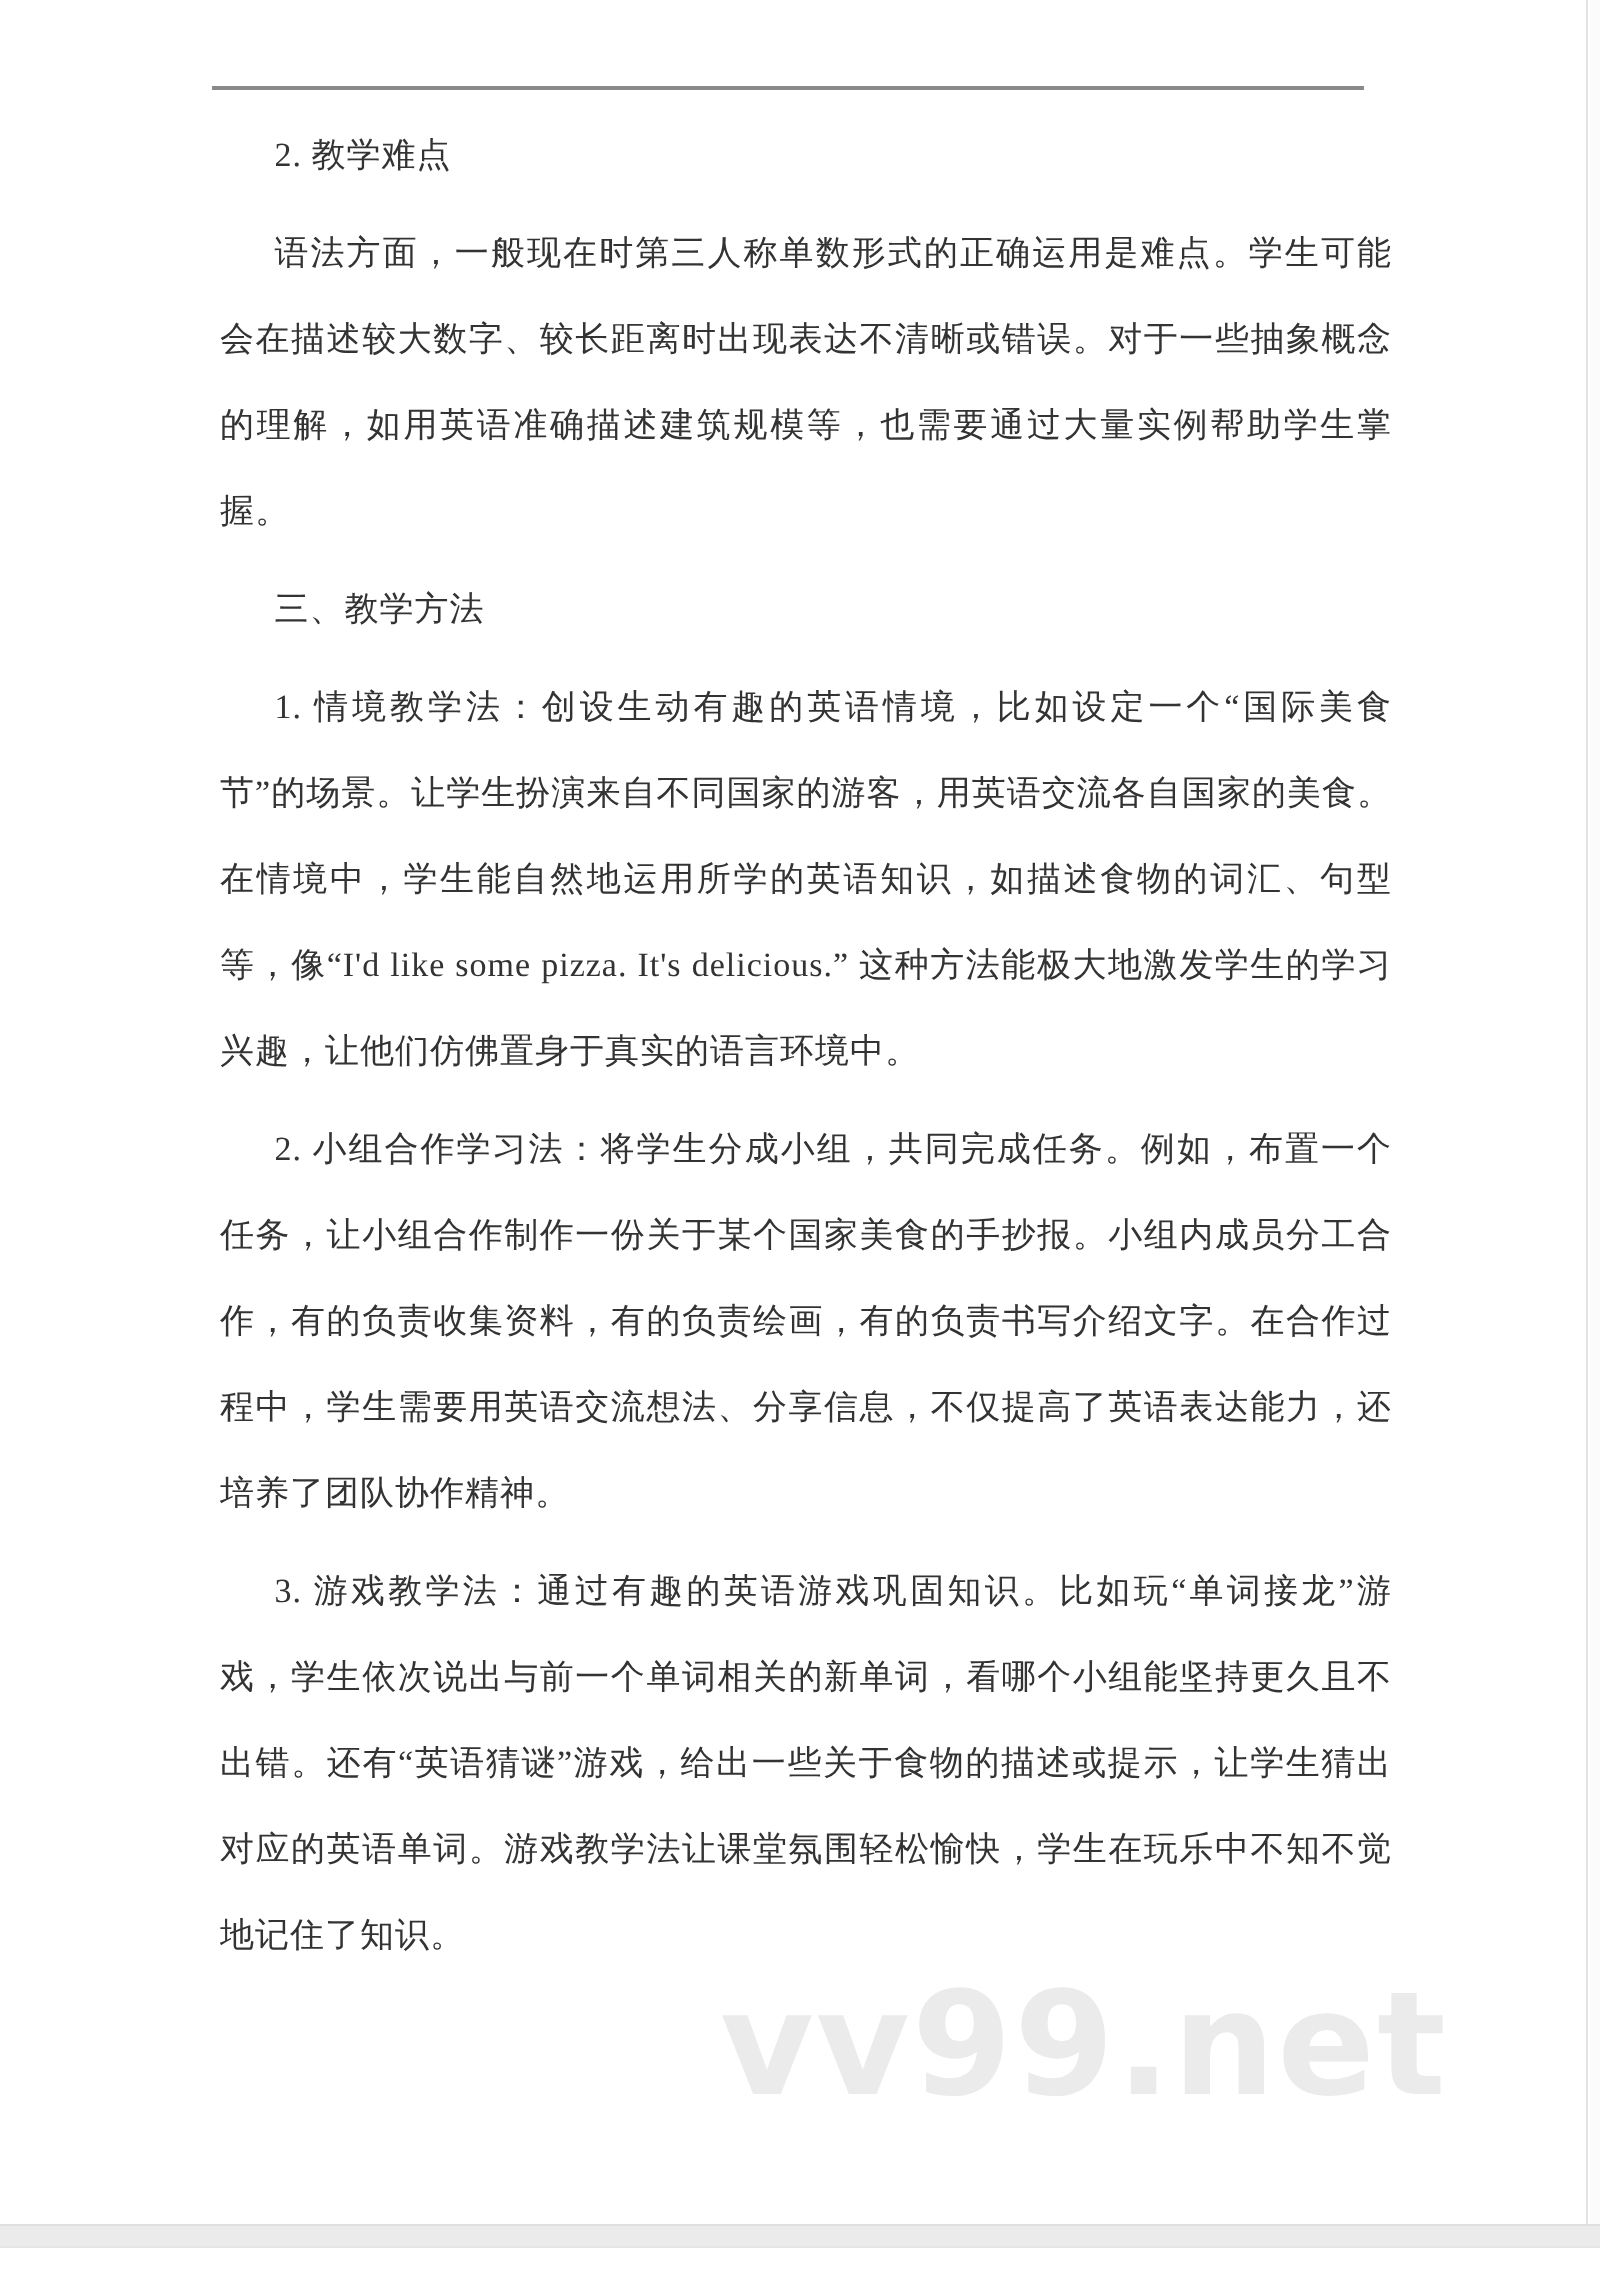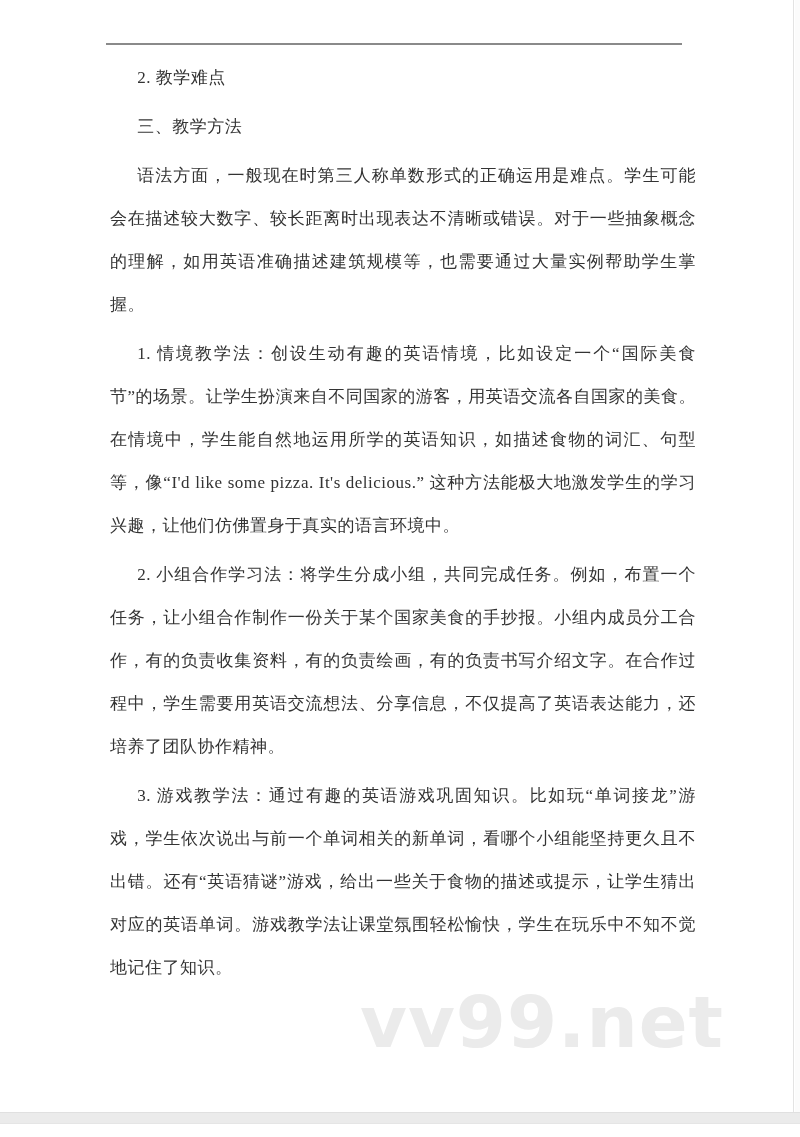--- a/index.html
+++ b/index.html
@@ -88,22 +88,22 @@
   }
 </style>
 </head>
 <body>
 
 <div class="page">
   <div class="header-rule"></div>
 
   <div class="content">
     <p class="block">2. 教学难点</p>
+    <p class="block">语法方面，一般现在时第三人称单数形式的正确运用是难点。学生可能会在描述较大数字、较长距离时出现表达不清晰或错误。对于一些抽象概念的理解，如用英语准确描述建筑规模等，也需要通过大量实例帮助学生掌握。</p>
     <p class="block">三、教学方法</p>
-    <p class="block">语法方面，一般现在时第三人称单数形式的正确运用是难点。学生可能会在描述较大数字、较长距离时出现表达不清晰或错误。对于一些抽象概念的理解，如用英语准确描述建筑规模等，也需要通过大量实例帮助学生掌握。</p>
     <p class="block">1. 情境教学法：创设生动有趣的英语情境，比如设定一个“国际美食节”的场景。让学生扮演来自不同国家的游客，用英语交流各自国家的美食。在情境中，学生能自然地运用所学的英语知识，如描述食物的词汇、句型等，像“I'd like some pizza. It's delicious.” 这种方法能极大地激发学生的学习兴趣，让他们仿佛置身于真实的语言环境中。</p>
     <p class="block">2. 小组合作学习法：将学生分成小组，共同完成任务。例如，布置一个任务，让小组合作制作一份关于某个国家美食的手抄报。小组内成员分工合作，有的负责收集资料，有的负责绘画，有的负责书写介绍文字。在合作过程中，学生需要用英语交流想法、分享信息，不仅提高了英语表达能力，还培养了团队协作精神。</p>
     <p class="block">3. 游戏教学法：通过有趣的英语游戏巩固知识。比如玩“单词接龙”游戏，学生依次说出与前一个单词相关的新单词，看哪个小组能坚持更久且不出错。还有“英语猜谜”游戏，给出一些关于食物的描述或提示，让学生猜出对应的英语单词。游戏教学法让课堂氛围轻松愉快，学生在玩乐中不知不觉地记住了知识。</p>
   </div>
 
   <div class="watermark">vv99.net</div>
 </div>
 
 <div class="edge-strip"></div>
 <div class="page-separator"></div>

